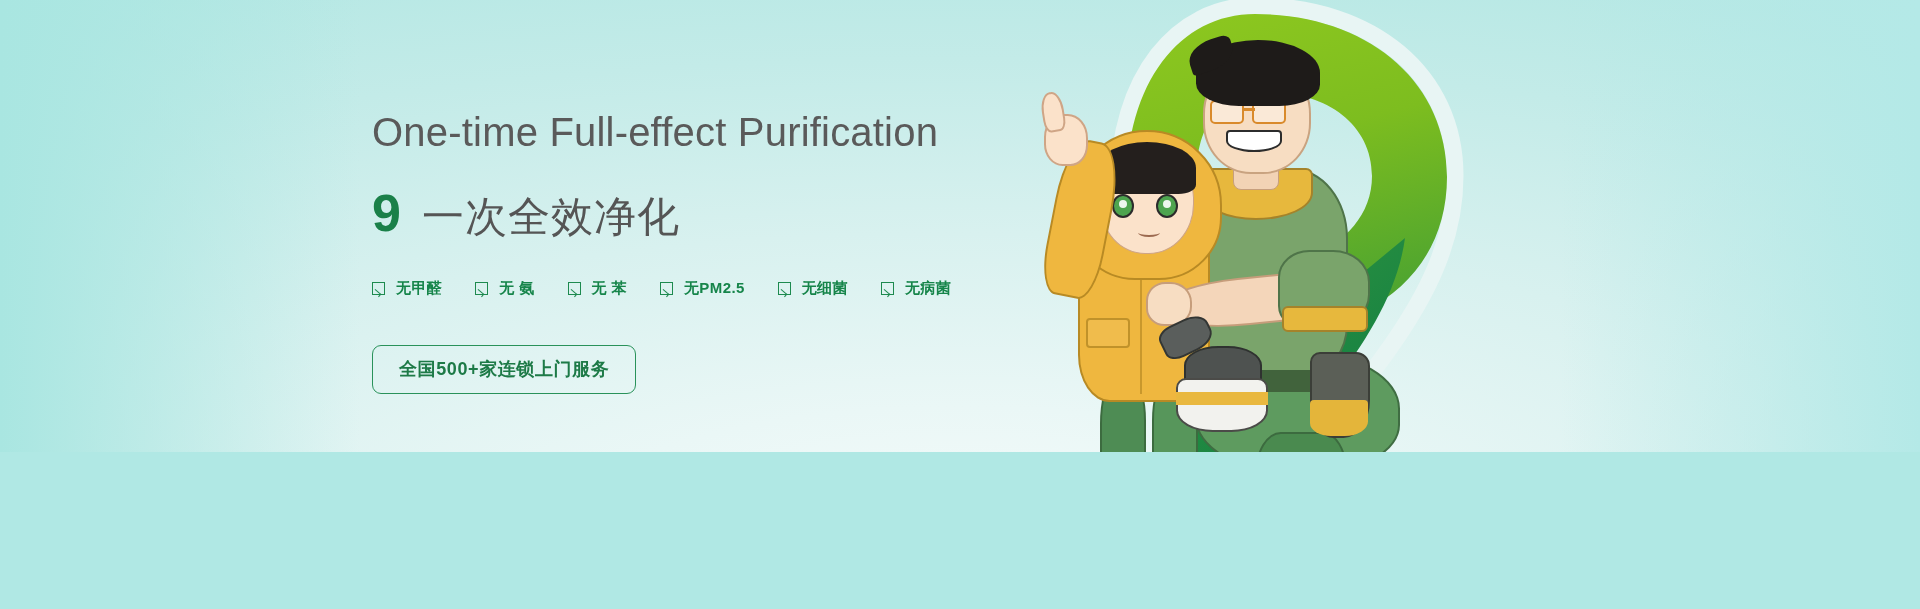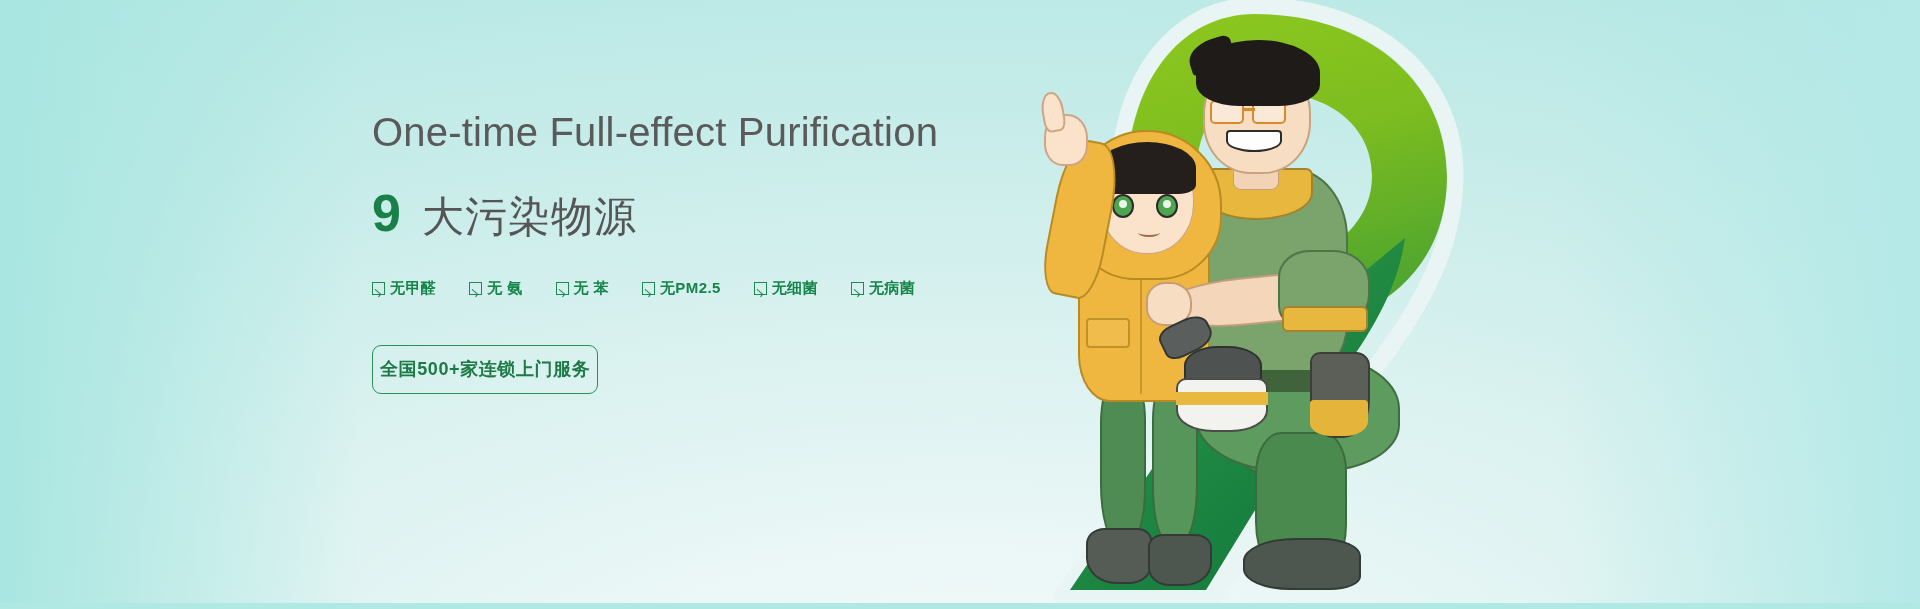--- a/index.html
+++ b/index.html
@@ -4,21 +4,21 @@
 <style>
   * { margin:0; padding:0; box-sizing:border-box; }
   html,body { width:1920px; height:609px; overflow:hidden; }
   body {
     font-family:"Liberation Sans","DejaVu Sans",sans-serif;
     background:#b0e8e4;
   }
   #banner {
     position:relative;
     width:1920px;
-    height:603px;
+    height:452px;
     overflow:hidden;
     background:
       radial-gradient(130% 175% at 50% 118%, #f4fbfa 0%, #eaf7f6 16%, #d8f1ef 38%, #c3ebe8 60%, #b2e7e3 80%, #ace6e2 100%);
   }
   
   #bg-vignette-left, #bg-vignette-right {
     position:absolute; top:0; height:100%; width:360px; pointer-events:none;
   }
   #bg-vignette-left { left:0; background:linear-gradient(to right,#a9e6e1 0%, rgba(169,230,225,0.55) 45%, rgba(169,230,225,0) 100%); }
   #bg-vignette-right { right:0; background:linear-gradient(to left,#b4e9e7 0%, rgba(180,233,231,0.5) 45%, rgba(180,233,231,0) 100%); }
@@ -64,20 +64,21 @@
     align-items:center;
     white-space:nowrap;
   }
   .feature {
     display:flex;
     align-items:center;
     margin-right:33px;
     color:#16854a;
     font-size:15px;
     font-weight:700;
+    gap:6px;
   }
   .feature:last-child { margin-right:0; }
   .chk {
     position:relative;
     width:13px; height:13px;
     border:1.4px solid #1d8a4f;
     margin-right:5px;
     flex:none;
   }
   .chk::after {
@@ -89,21 +90,21 @@
     border-bottom:1.6px solid #1d8a4f;
     transform:rotate(-50deg);
   }
   .feature-label { letter-spacing:.4px; }
 
   #cta {
     margin-top:47px;
     display:inline-flex;
     align-items:center;
     justify-content:center;
-    padding:11px 7px 12px;
+    padding:11px 26px 12px;
     border:1.6px solid #29925a;
     border-radius:9px;
     color:#1d7a47;
     font-size:18px;
     font-weight:700;
     letter-spacing:.6px;
     background:transparent;
     cursor:pointer;
     white-space:nowrap;
   }
@@ -284,21 +285,21 @@
     </div>
   </div>
 
   <div id="copy">
 
     <div class="eng-line">One-time Full-effect Purification</div>
 
     <div id="headline-cn">
       <span class="nine">9</span>
       <span class="gap"></span>
-      <span class="cn">大污染物源</span>
+      <span class="cn">一次全效净化</span>
     </div>
 
     <div id="features">
       <div class="feature">
         <span class="chk"></span>
         <span class="feature-label">无甲醛</span>
       </div>
       <div class="feature">
         <span class="chk"></span>
         <span class="feature-label">无 氨</span>

